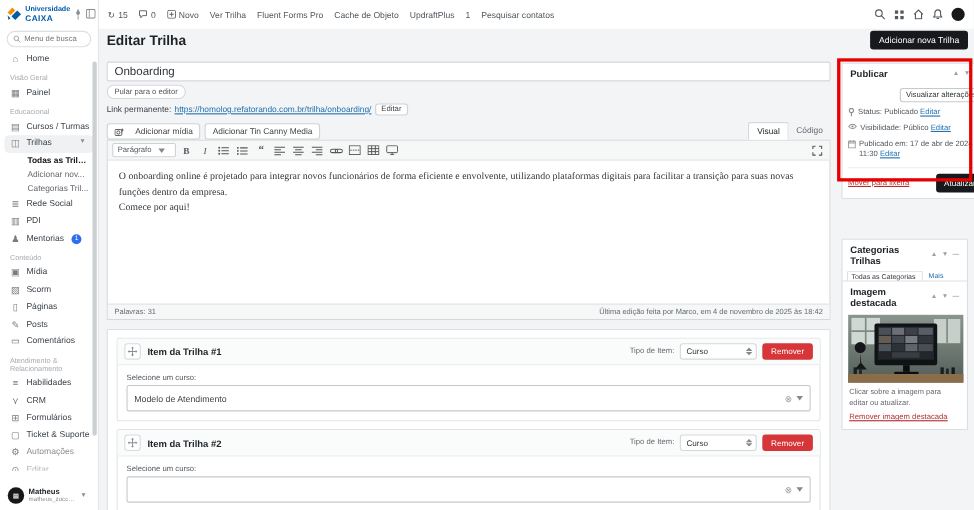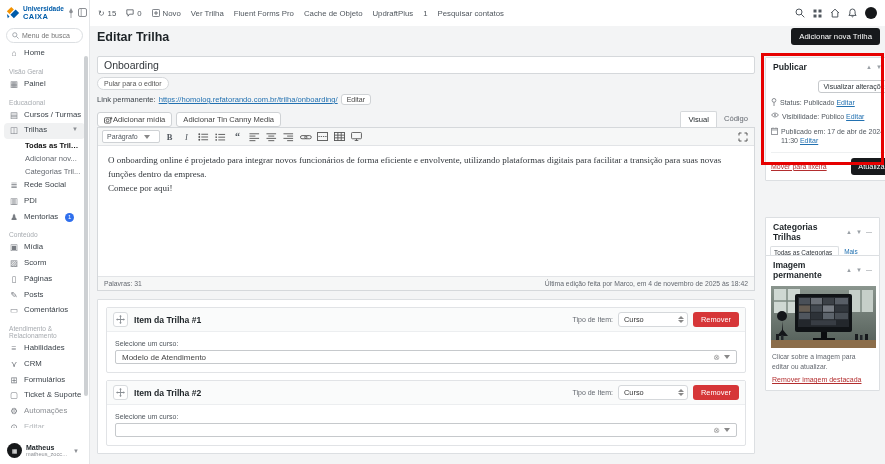--- a/index.html
+++ b/index.html
@@ -61,21 +61,21 @@
     font-family:"Liberation Sans",sans-serif; }
   .skip-btn { margin-top:3px; display:inline-block; border:1px solid #d5d8db; border-radius:8px;
     background:#fff; font-size:7px; color:#555; padding:2px 6px; cursor:pointer; }
   .permalink { margin-top:4px; font-size:7.6px; color:#3c434a; display:flex; align-items:center; gap:3px; }
   .permalink a { color:#2271b1; text-decoration:underline; cursor:pointer; }
   .mini-btn { border:1px solid #cfd2d5; border-radius:3px; background:#fff; font-size:7px;
     color:#444; padding:1px 5px; cursor:pointer; font-family:"Liberation Sans",sans-serif; }
 
   .media-row { margin-top:5px; display:flex; align-items:flex-end; gap:4px; position:relative; height:17px; }
   .media-btn { border:1px solid #cfd2d5; border-radius:3px; background:#fff; font-size:7.6px;
-    color:#444; padding:2px 6px; cursor:pointer; display:flex; align-items:center; gap:0;
+    color:#444; padding:2px 6px; cursor:pointer; display:flex; align-items:center; gap:10px;
     font-family:"Liberation Sans",sans-serif; }
   .ed-tabs { position:absolute; right:0; bottom:0; display:flex; }
   .ed-tab { font-size:7.6px; padding:3px 7px; color:#646970; cursor:pointer; }
   .ed-tab.active { background:#fff; border:1px solid #d5d8db; border-bottom:none;
     border-radius:2px 2px 0 0; color:#1d2327; }
 
   .editor { border:1px solid #d5d8db; background:#fff; }
   .toolbar { height:18px; background:#f6f7f7; border-bottom:1px solid #e2e4e7;
     display:flex; align-items:center; gap:2px; padding:0 4px; }
   .para-select { display:flex; align-items:center; gap:6px; border:1px solid #cfd2d5; background:#fff;
@@ -108,21 +108,21 @@
     display:flex; align-items:center; padding:0 3px 0 5px; font-size:7.4px; color:#333; cursor:pointer; }
   .steppers { margin-left:auto; display:flex; flex-direction:column; gap:1px; }
   .tri-up { width:0; height:0; border-left:3px solid transparent; border-right:3px solid transparent;
     border-bottom:3px solid #888; }
   .tri-dn { width:0; height:0; border-left:3px solid transparent; border-right:3px solid transparent;
     border-top:3px solid #888; }
   .remove-btn { background:#d63638; color:#fff; border:none; border-radius:3px; font-size:7.4px;
     padding:3px 8px; cursor:pointer; font-family:"Liberation Sans",sans-serif; }
   .item-body { padding:8px; }
   .field-label { font-size:7px; color:#50575e; margin-bottom:3px; }
-  .course-select { height:14px; border:1px solid #c6c9cc; border-radius:2px; background:#fff;
+  .course-select { height:24px; border:1px solid #c6c9cc; border-radius:2px; background:#fff;
     display:flex; align-items:center; padding:0 6px; font-size:8px; color:#444; cursor:pointer; }
   .cs-right { margin-left:auto; display:flex; align-items:center; gap:4px; color:#999; }
   .caret-dn { width:0; height:0; border-left:3px solid transparent; border-right:3px solid transparent;
     border-top:4px solid #888; }
 
   
   .side-col { position:absolute; left:675px; width:115px; top:0; }
   .red-box { position:absolute; left:-4px; top:27px; width:123px; height:112px;
     border:3px solid #e60000; z-index:9; pointer-events:none; }
   .publish-panel { position:absolute; top:31px; left:0; width:135px; }
@@ -637,21 +637,21 @@
         <label class="cat-opt" style="color:#8c8f94;">
           <span class="cbox"></span>
           <span>Liderança</span>
         </label>
       </div>
       <a class="cat-add">+ Adicionar nova Categoria Trilha</a>
     </div>
 
     <div class="panel feat-panel">
       <div class="panel-h">
-        <span>Imagem permanente</span>
+        <span>Imagem destacada</span>
         <span class="panel-ctrl">
           <span>▲</span>
           <span>▼</span>
           <span>—</span>
         </span>
       </div>
       <span class="feat-img">
         <svg width="105" height="62" viewBox="0 0 105 62">
           <defs>
             <linearGradient id="wall" x1="0" y1="0" x2="0" y2="1">

